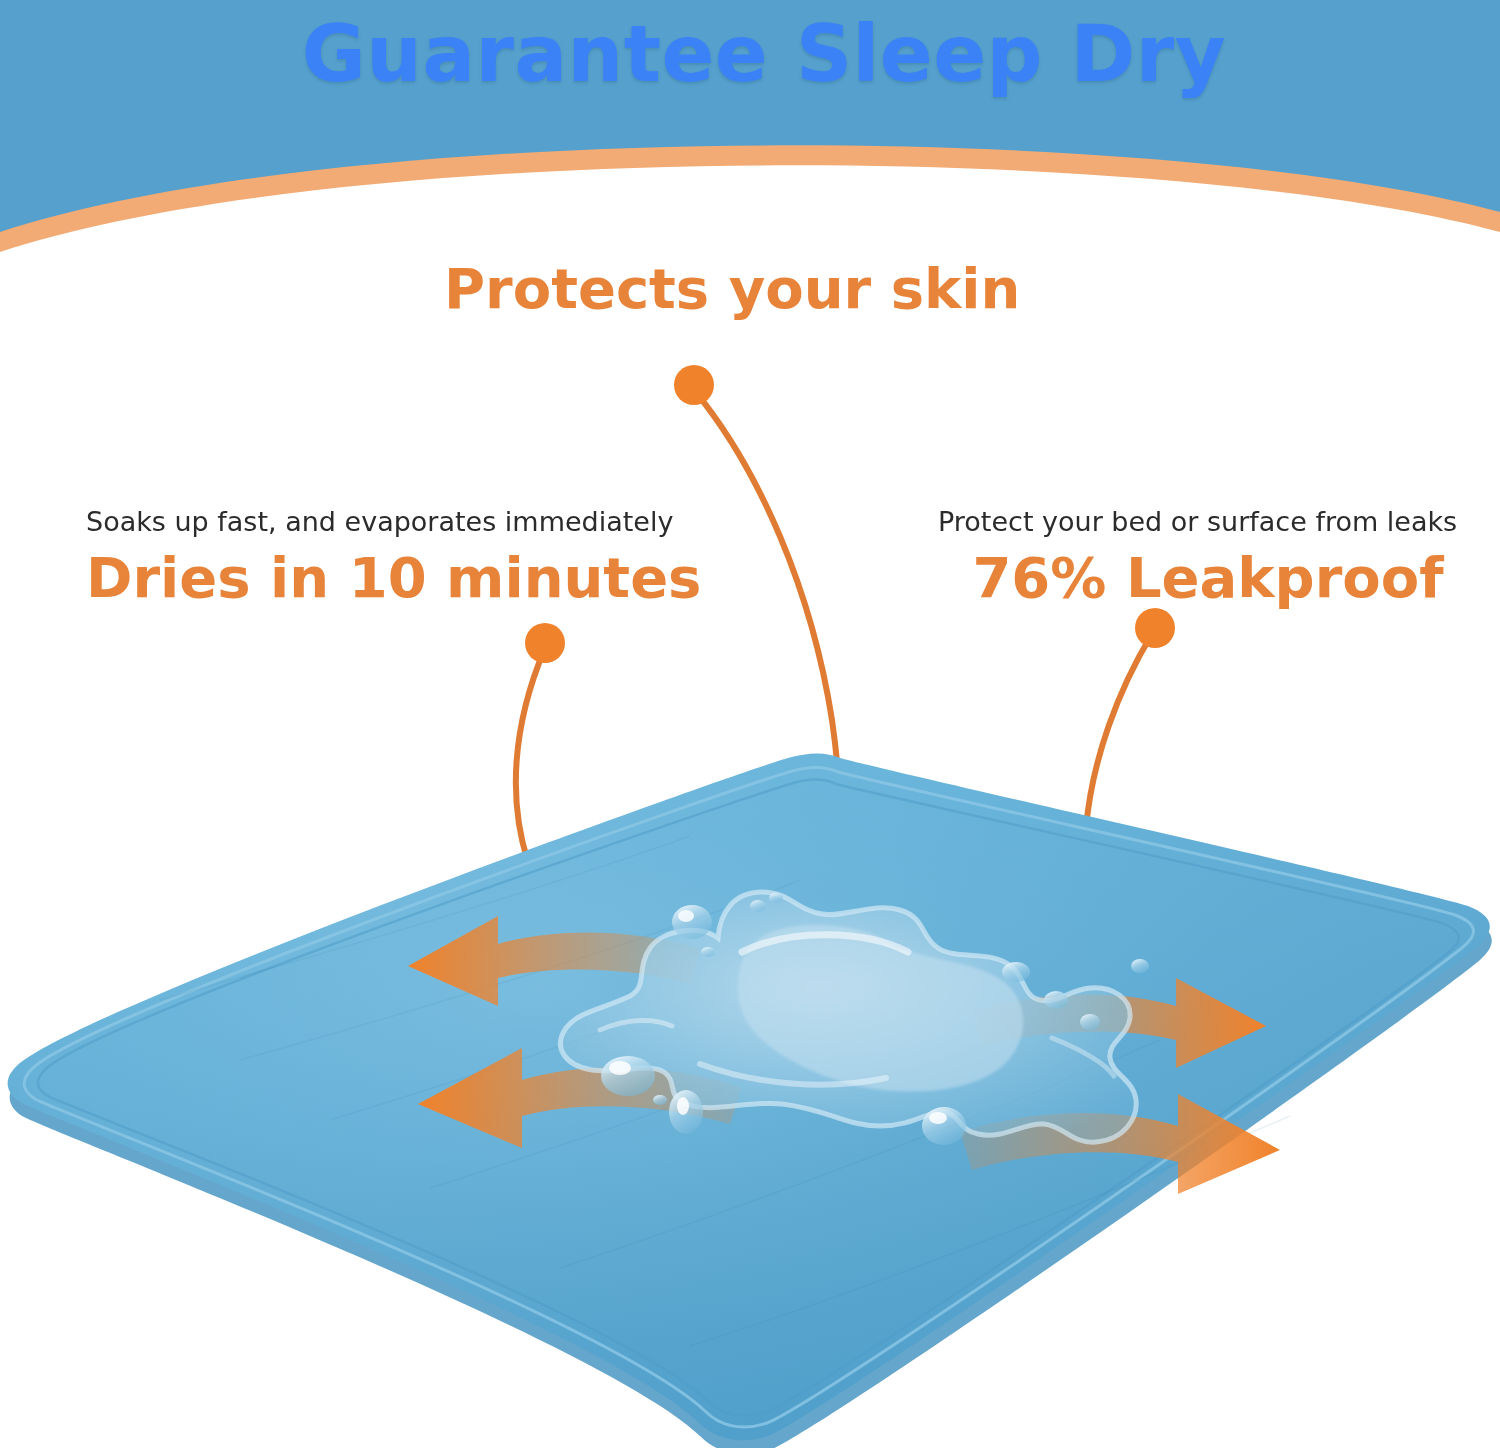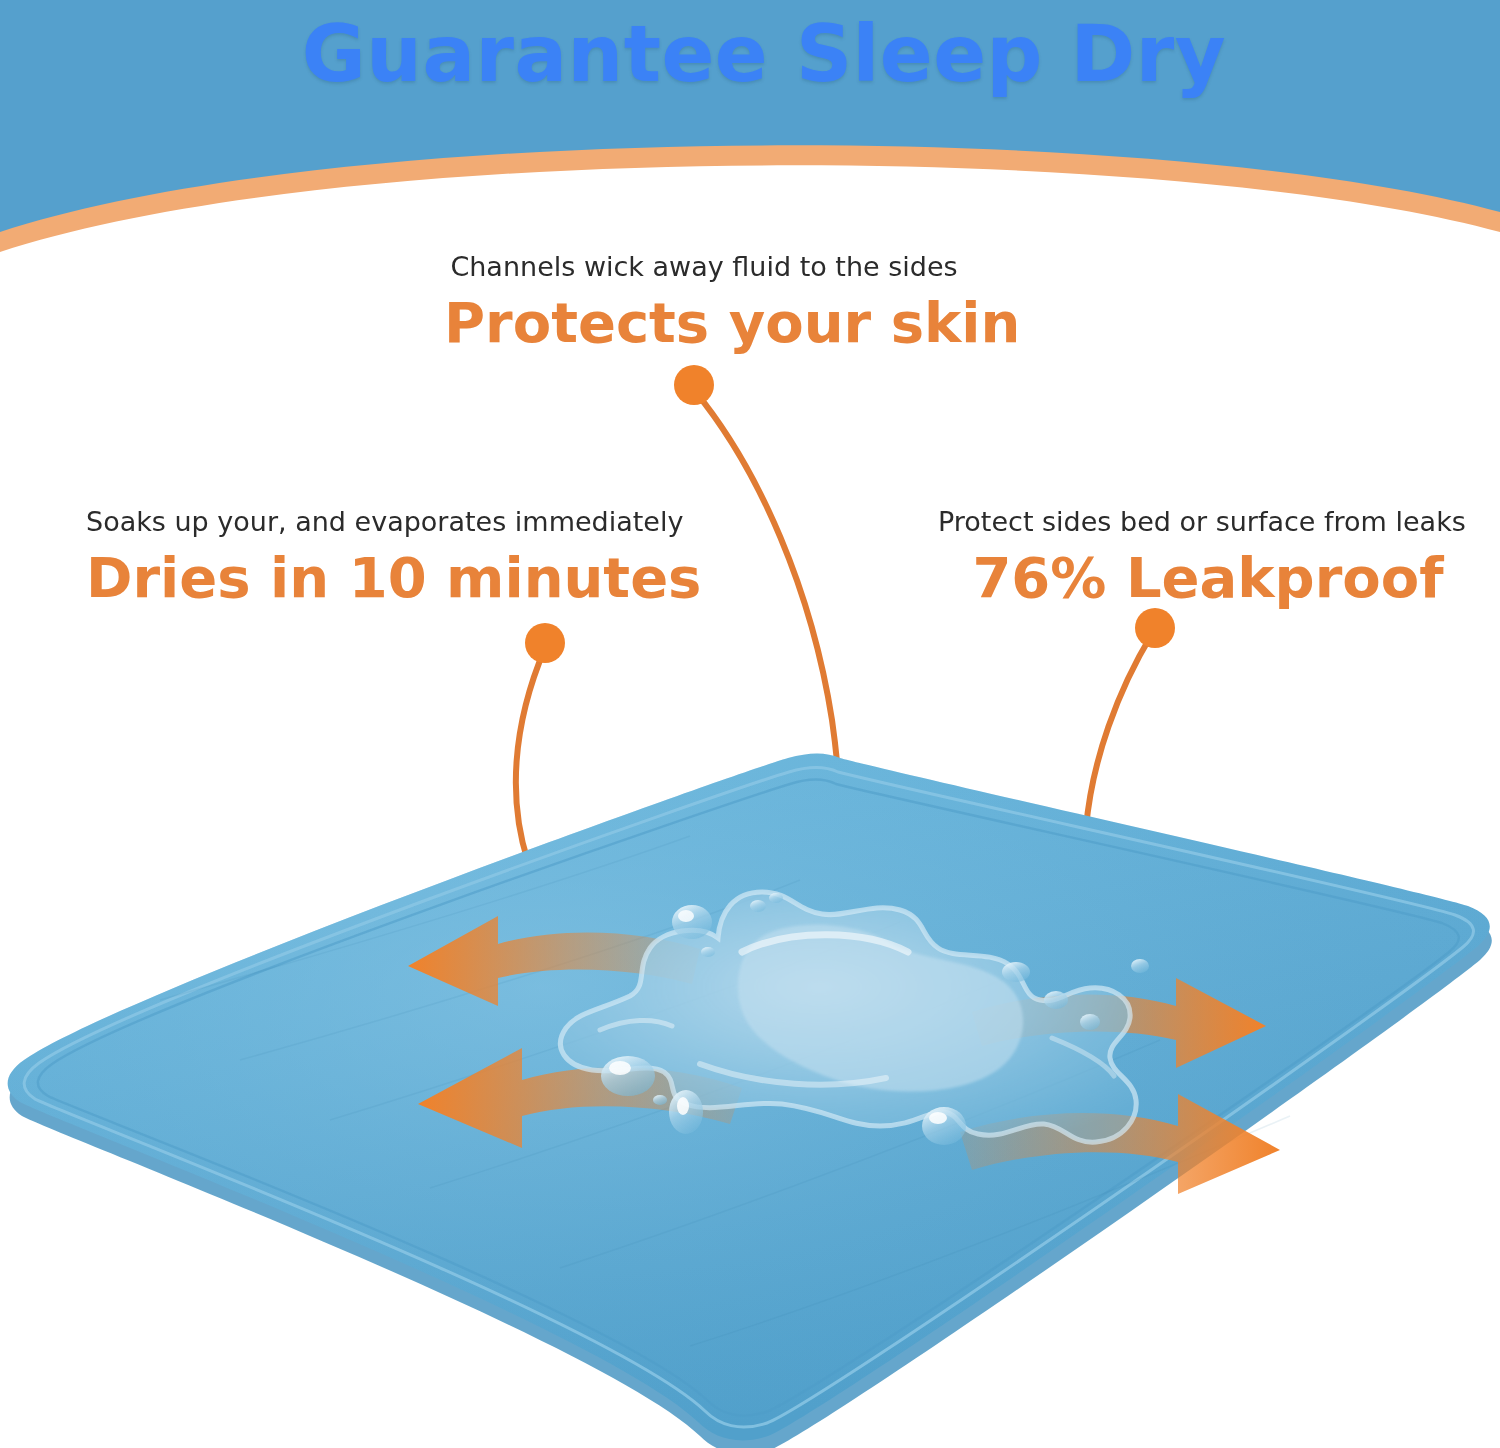--- a/index.html
+++ b/index.html
@@ -308,27 +308,26 @@
     <svg width="1500" height="256" viewBox="0 0 1500 256">
 
       <path d="M 0 0 H 1500 V 232 C 1160 140, 340 140, 0 252 Z" fill="#f2ab74"></path>
 
       <path d="M 0 0 H 1500 V 212 C 1160 120, 340 120, 0 232 Z" fill="#55a0cd"></path>
     </svg>
     <div class="banner-title">Guarantee Sleep Dry</div>
   </div>
 
   <div class="callout" id="callout-top">
-    <div class="sub">Channels wick away fluid to the sides</div>
     <div class="head">Protects your skin</div>
   </div>
 
   <div class="callout" id="callout-left">
-    <div class="sub">Soaks up your, and evaporates immediately</div>
+    <div class="sub">Soaks up fast, and evaporates immediately</div>
     <div class="head">Dries in 10 minutes</div>
   </div>
 
   <div class="callout" id="callout-right">
-    <div class="sub">Protect sides bed or surface from leaks</div>
+    <div class="sub">Protect your bed or surface from leaks</div>
     <div class="head">76% Leakproof</div>
   </div>
 
 </div>
 
 </body></html>

